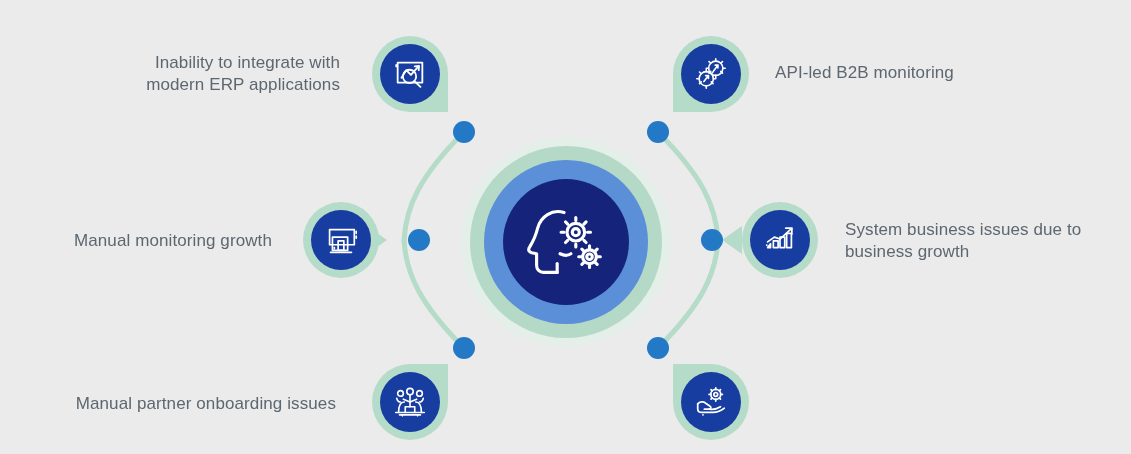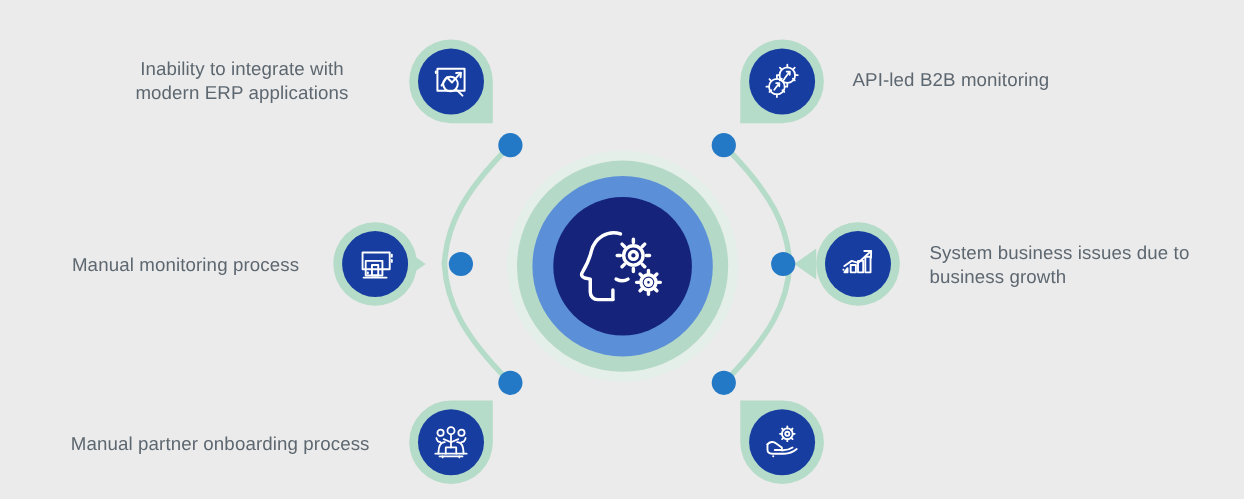--- a/index.html
+++ b/index.html
@@ -91,21 +91,21 @@
       <svg viewBox="0 0 40 40" xmlns="http://www.w3.org/2000/svg" fill="none" stroke="#ffffff" stroke-width="1.9" stroke-linecap="round" stroke-linejoin="round">
         <path d="M7 8 L33 8 L33 29 L7 29 Z"></path>
         <path d="M5.5 10.5 L5.5 12"></path>
         <path d="M11 24 L16 16 L21 21 L29 12"></path>
         <path d="M25 12 L29.5 11.6 L29.2 16"></path>
         <circle cx="19.5" cy="22.5" r="7"></circle>
         <path d="M24.6 27.4 L31 33.6"></path>
       </svg>
     </div>
   </div>
-  <div class="label right-al" style="left:100px;top:52px;width:240px;text-align:center;">Inability to integrate with
+  <div class="label right-al" style="left:100px;top:52px;width:240px;">Inability to integrate with
 modern ERP applications</div>
 
   <div class="node" style="left:673px;top:36px;">
     <div class="pin c-bl"></div>
     <div class="disc">
       <svg viewBox="0 0 40 40" xmlns="http://www.w3.org/2000/svg" fill="none" stroke="#ffffff" stroke-width="1.7" stroke-linecap="round" stroke-linejoin="round">
         <circle cx="25" cy="14" r="7.5"></circle>
         <path d="M25 4 L25 6.5 M25 21.5 L25 24 M15 14 L17.5 14 M32.5 14 L35 14
                  M17.9 6.9 L19.7 8.7 M30.3 17.3 L32.1 19.1
                  M32.1 6.9 L30.3 8.7 M19.7 17.3 L17.9 19.1"></path>
@@ -127,21 +127,21 @@
       <svg viewBox="0 0 40 40" xmlns="http://www.w3.org/2000/svg" fill="none" stroke="#ffffff" stroke-width="1.8" stroke-linecap="round" stroke-linejoin="round">
         <path d="M8 9 L34 9 L34 25 L8 25 Z"></path>
         <path d="M36 11 L36 13 M36 16 L36 18"></path>
         <path d="M11 17 L27 17 L27 31 L11 31 Z"></path>
         <path d="M17 21 L23 21 L23 31 L17 31 Z"></path>
         <path d="M9 33 L31 33"></path>
         <path d="M13 28 L13 29"></path>
       </svg>
     </div>
   </div>
-  <div class="label right-al" style="left:20px;top:230px;width:252px;">Manual monitoring process</div>
+  <div class="label right-al" style="left:20px;top:230px;width:252px;">Manual monitoring growth</div>
 
   <div class="node" style="left:742px;top:202px;">
     <div class="pin p-left"></div>
     <div class="pin-tip left"></div>
     <div class="disc">
       <svg viewBox="0 0 40 40" xmlns="http://www.w3.org/2000/svg" fill="none" stroke="#ffffff" stroke-width="1.8" stroke-linecap="round" stroke-linejoin="round">
         <path d="M7 28 L10 24 L10 28 Z"></path>
         <path d="M13 21 L18 21 L18 28 L13 28 Z"></path>
         <path d="M20 17 L25 17 L25 28 L20 28 Z"></path>
         <path d="M27 13 L32 13 L32 28 L27 28 Z"></path>
@@ -167,21 +167,21 @@
         <path d="M34 16 C34 16 33 20 30 20"></path>
         <path d="M8 31 C8 23 11 20 14 20"></path>
         <path d="M32 31 C32 23 29 20 26 20"></path>
         <path d="M15 31 L15 25 L25 25 L25 31"></path>
         <path d="M5 31 L35 31"></path>
         <path d="M9 33.6 L31 33.6"></path>
         <path d="M12 33.6 L12 34.6 M28 33.6 L28 34.6"></path>
       </svg>
     </div>
   </div>
-  <div class="label right-al" style="left:20px;top:393px;width:316px;">Manual partner onboarding process</div>
+  <div class="label right-al" style="left:20px;top:393px;width:316px;">Manual partner onboarding issues</div>
 
   <div class="node" style="left:673px;top:364px;">
     <div class="pin c-tl"></div>
     <div class="disc">
       <svg viewBox="0 0 40 40" xmlns="http://www.w3.org/2000/svg" fill="none" stroke="#ffffff" stroke-width="1.8" stroke-linecap="round" stroke-linejoin="round">
         <circle cx="25" cy="12" r="5.2"></circle>
         <circle cx="25" cy="12" r="2"></circle>
         <path d="M25 5 L25 6.8 M25 17.2 L25 19 M18 12 L19.8 12 M30.2 12 L32 12
                  M20 7 L21.3 8.3 M28.7 15.7 L30 17
                  M30 7 L28.7 8.3 M21.3 15.7 L20 17"></path>

